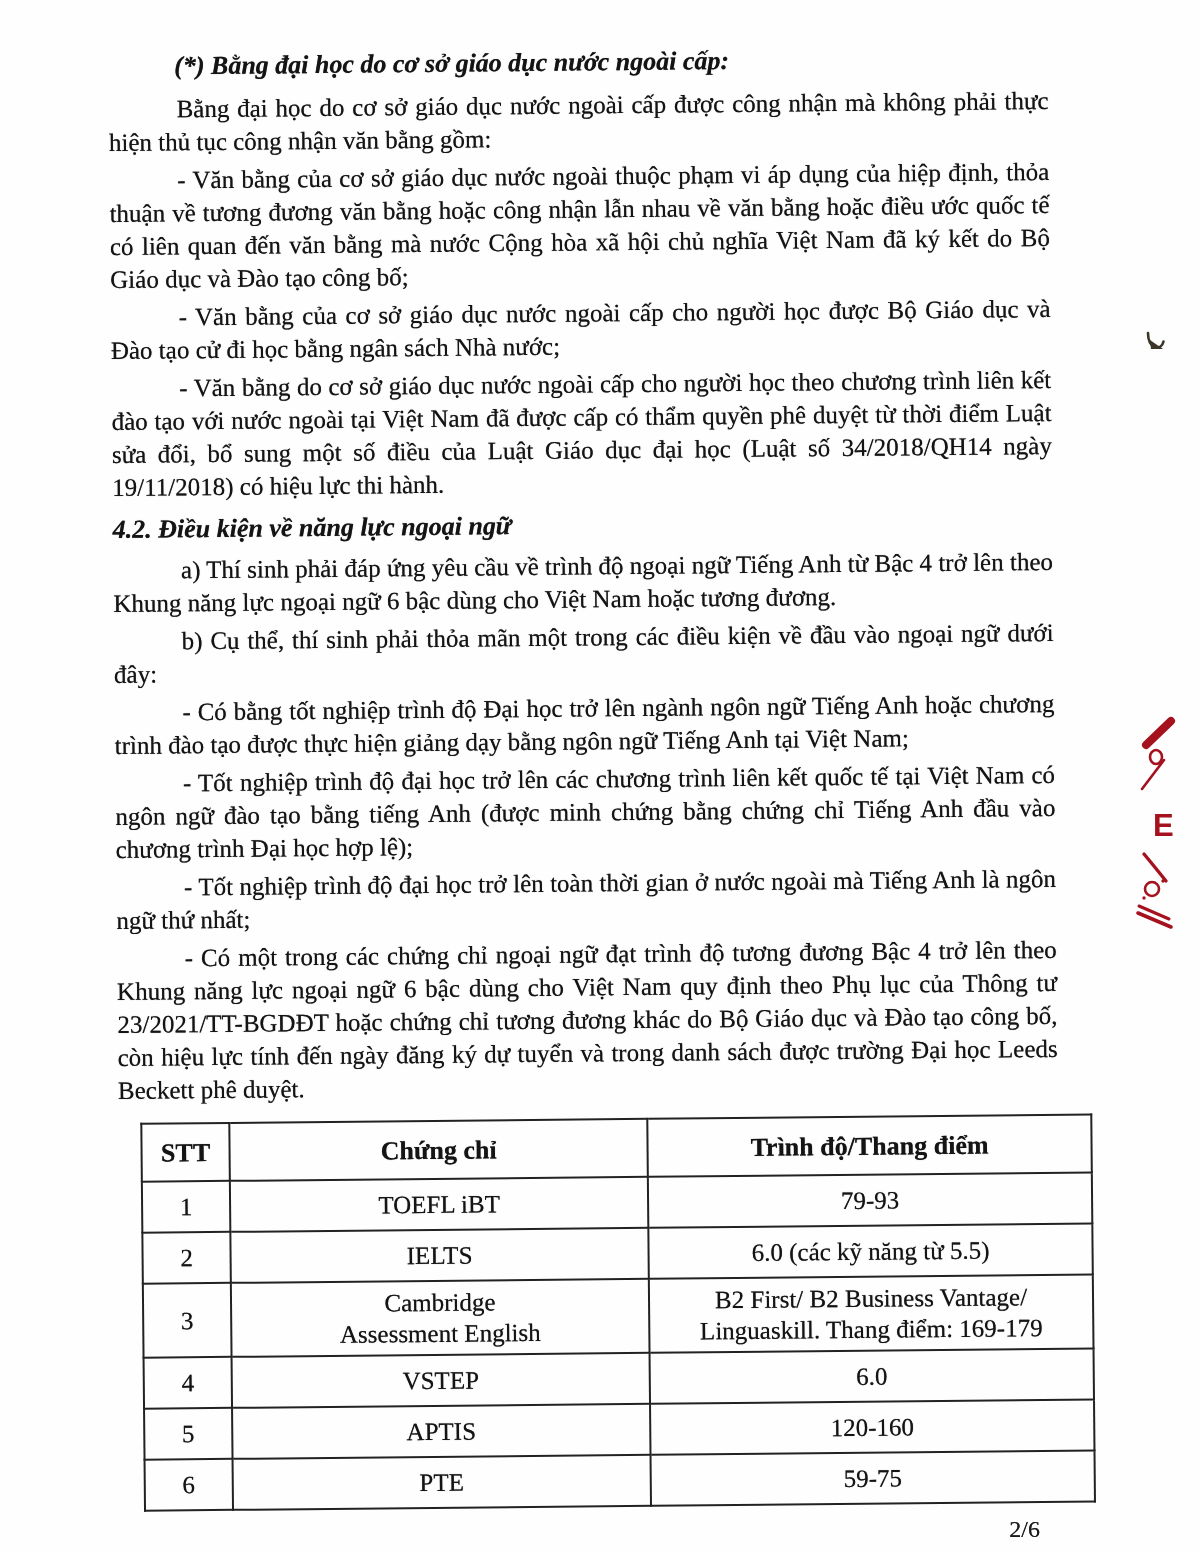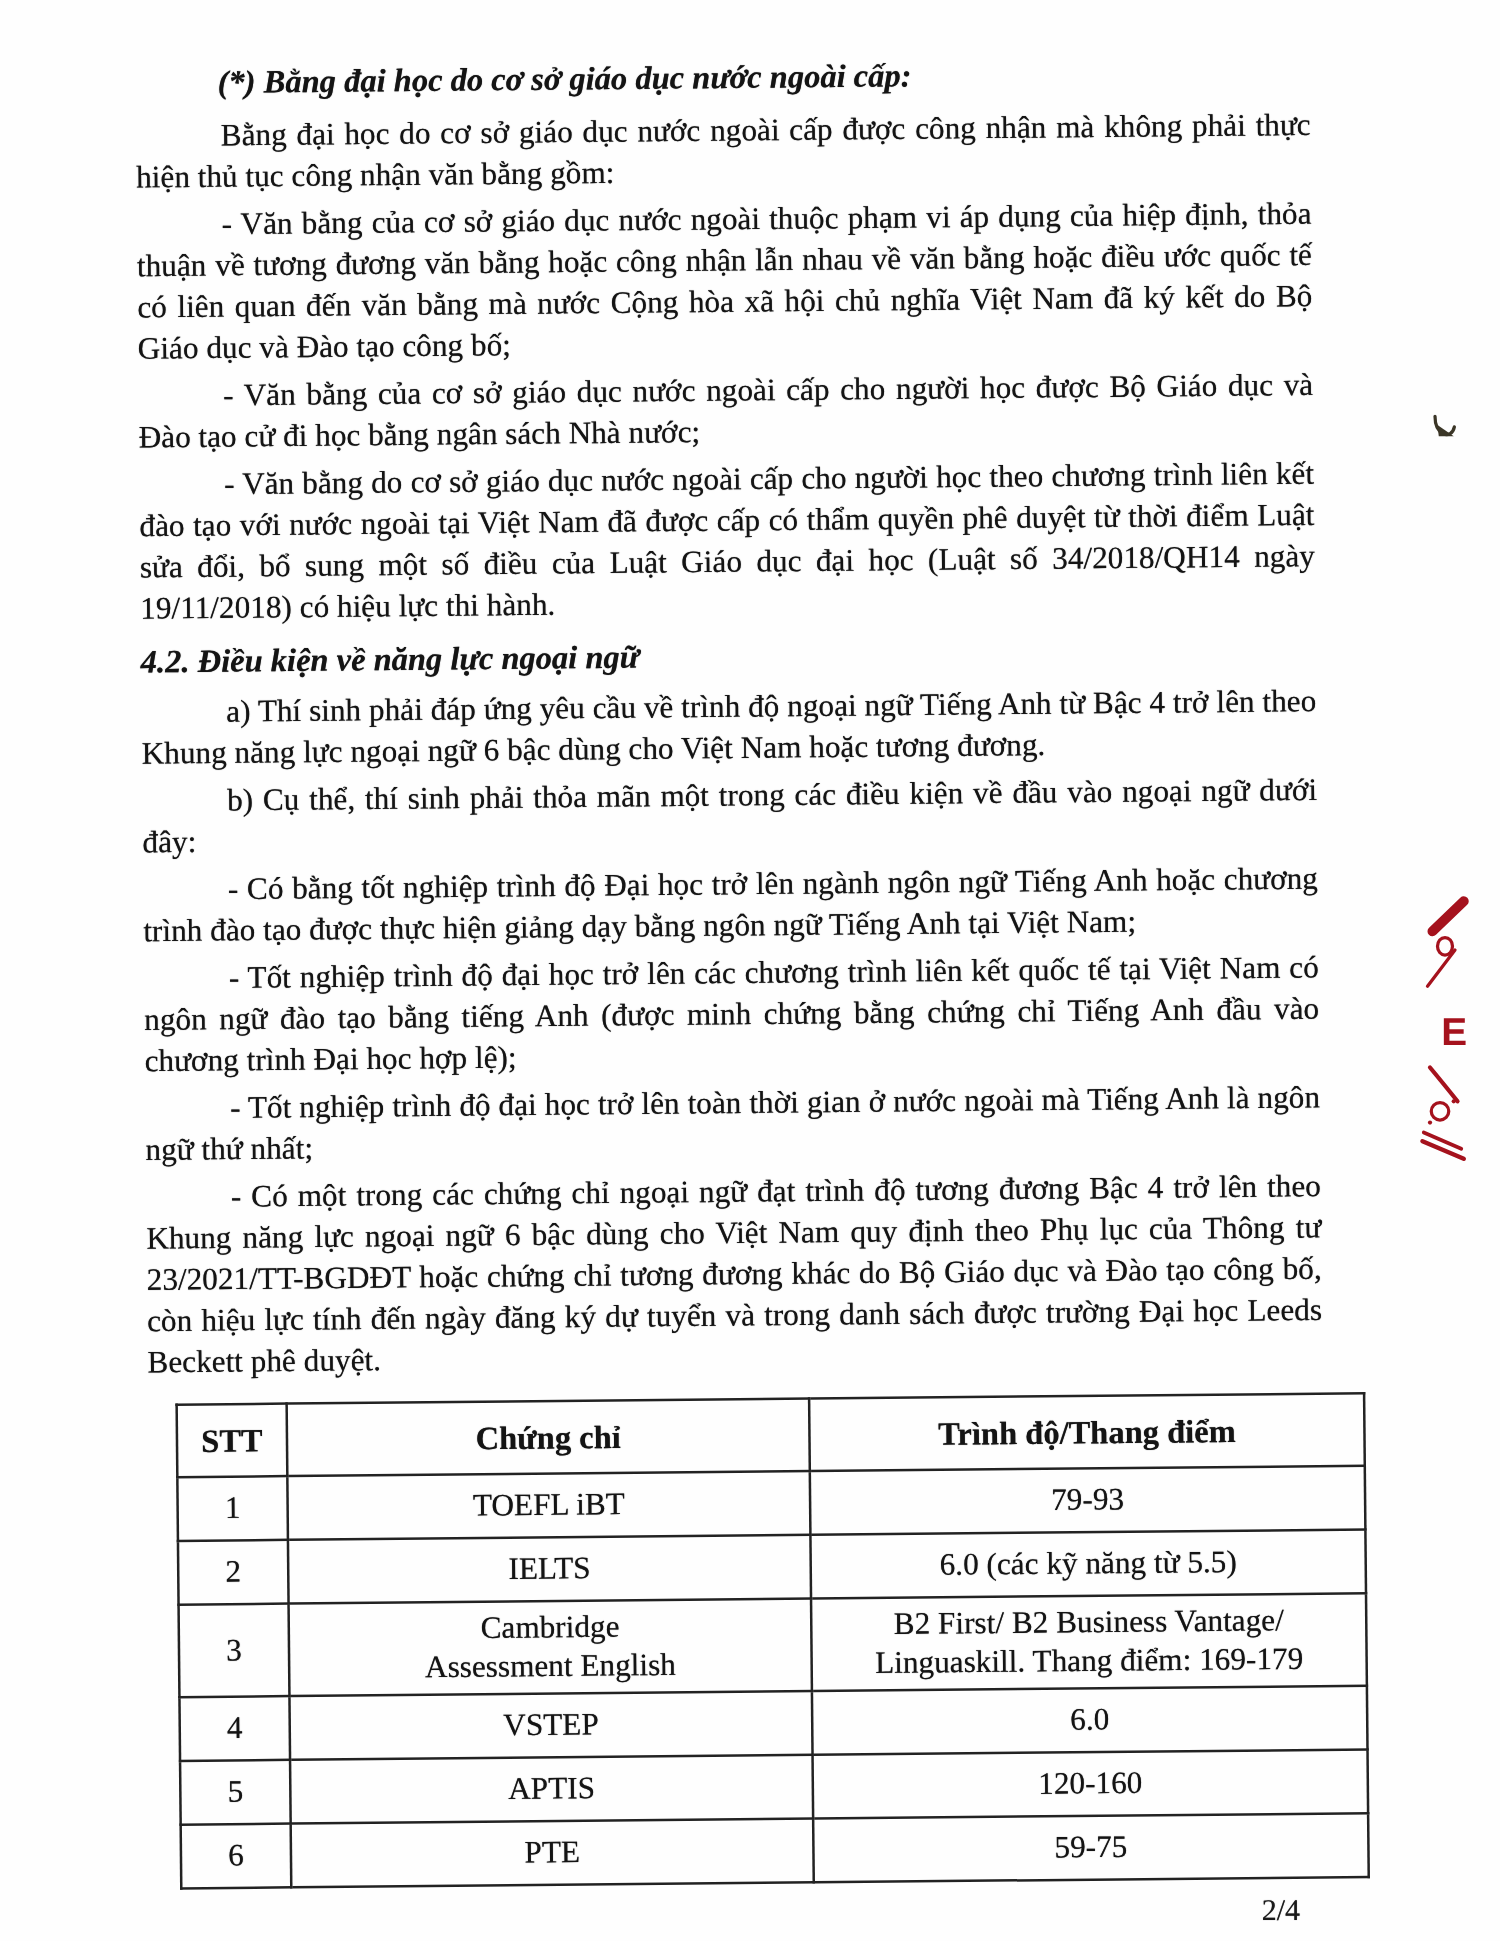--- a/index.html
+++ b/index.html
@@ -115,21 +115,21 @@
         </tr>
         <tr>
           <td>6</td>
           <td>PTE</td>
           <td>59-75</td>
         </tr>
       </tbody>
     </table>
   </div>
 
-  <div class="page-number">2/4</div>
+  <div class="page-number">2/6</div>
 
   <svg class="marks" viewBox="0 0 1200 1553">
 
     <g>
       <path d="M1148,333 c0,7 2.5,12 6.5,14 c4,2 8,-0.5 9,-5.5" fill="none" stroke-linecap="round" stroke-width="2.6" stroke="#3b3627"></path>
       <path d="M1150,340 L1163,349 L1151,349 Z" fill="#3b3627"></path>
     </g>
 
     <g fill="none" stroke-linecap="round" stroke="#a5121d">
       <path d="M1146,745 L1171,721" stroke-width="8"></path>

